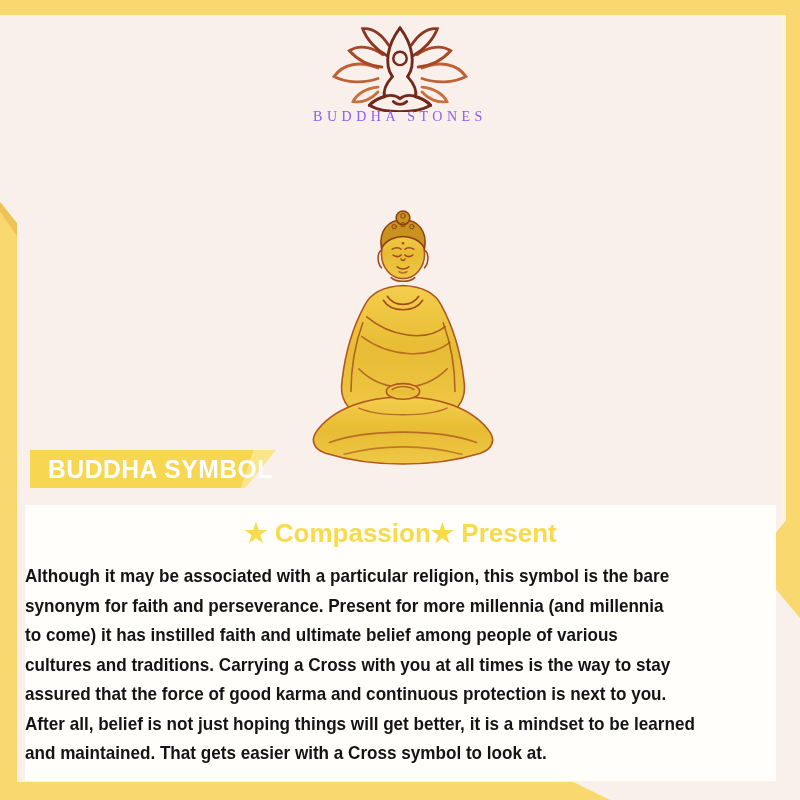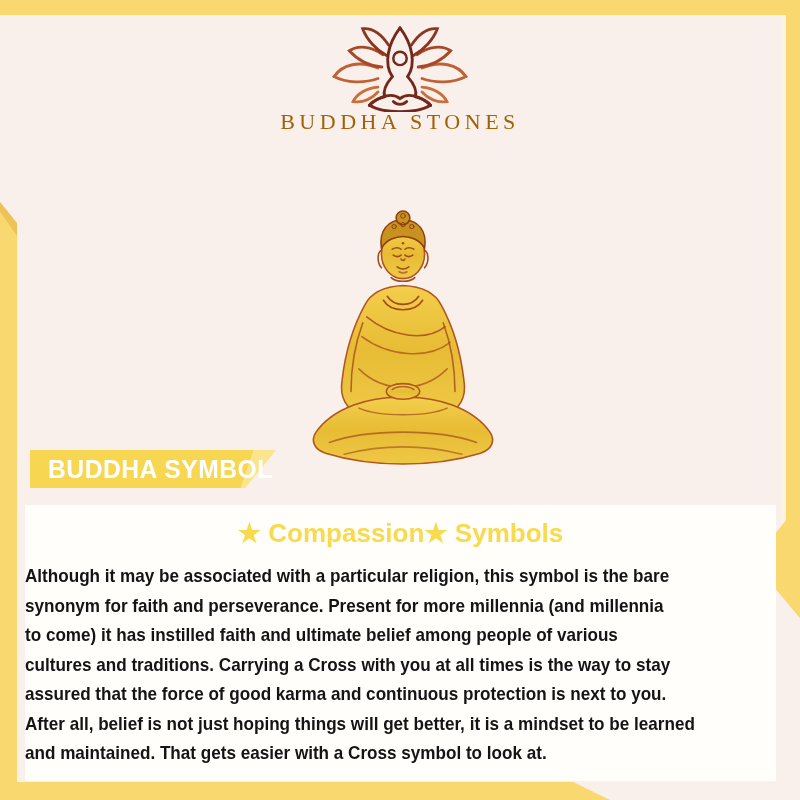--- a/index.html
+++ b/index.html
@@ -14,22 +14,22 @@
   .ribbon-left-shade{position:absolute;left:0;top:202px;width:17px;height:34px;background:#edc258;
     clip-path:polygon(0 0,100% 62%,100% 100%,0 28%);}
   .ribbon-right-edge{position:absolute;left:781px;top:15px;width:5px;height:508px;background:#fcf4e0;}
   .ribbon-right{position:absolute;left:770px;top:0;width:30px;height:620px;background:#f9d96f;
     clip-path:polygon(53% 0,100% 0,100% 99.7%,0 93.9%,0 87.1%,53% 83.9%);}
   .bar-bottom{position:absolute;left:0;top:782px;width:610px;height:18px;background:#f9d96f;
     clip-path:polygon(0 0,94% 0,100% 100%,0 100%);}
   
   .logo{position:absolute;left:322px;top:24px;width:156px;height:88px;}
   .brand-name{position:absolute;left:0;top:109px;width:800px;text-align:center;
-    font-family:"Liberation Serif",serif;font-size:22px;letter-spacing:4.5px;
-    color:#a16207;font-weight:400;}
+    font-family:"Liberation Serif",serif;font-size:14px;letter-spacing:4.5px;
+    color:#8b5cf6;font-weight:400;}
   
   .title-box{position:absolute;left:164px;top:142px;width:479px;height:56px;background:#fffefc;
     display:flex;align-items:center;justify-content:center;}
   .title-text{font-size:39px;font-weight:bold;color:#fbdd4e;letter-spacing:-0.5px;
     transform:scaleX(0.84);white-space:nowrap;}
   
   .statue{position:absolute;left:300px;top:206px;width:206px;height:262px;}
   
   .banner{position:absolute;left:22px;top:450px;width:246px;height:38px;margin-left:8px;}
   .banner-main{position:absolute;left:0;top:0;width:246px;height:38px;background:#f7d652;
@@ -130,21 +130,21 @@
     </g>
   </svg>
 
   <div class="banner">
     <div class="banner-main"></div>
     <div class="banner-light"></div>
     <div class="banner-label">BUDDHA SYMBOL</div>
   </div>
 
   <div class="content">
-    <div class="traits">★ Compassion★ Symbols</div>
+    <div class="traits">★ Compassion★ Present</div>
     <div class="paragraph">
       <div class="pline">Although it may be associated with a particular religion, this symbol is the bare</div>
       <div class="pline">synonym for faith and perseverance. Present for more millennia (and millennia</div>
       <div class="pline">to come) it has instilled faith and ultimate belief among people of various</div>
       <div class="pline">cultures and traditions. Carrying a Cross with you at all times is the way to stay</div>
       <div class="pline">assured that the force of good karma and continuous protection is next to you.</div>
       <div class="pline">After all, belief is not just hoping things will get better, it is a mindset to be learned</div>
       <div class="pline">and maintained. That gets easier with a Cross symbol to look at.</div>
     </div>
   </div>

